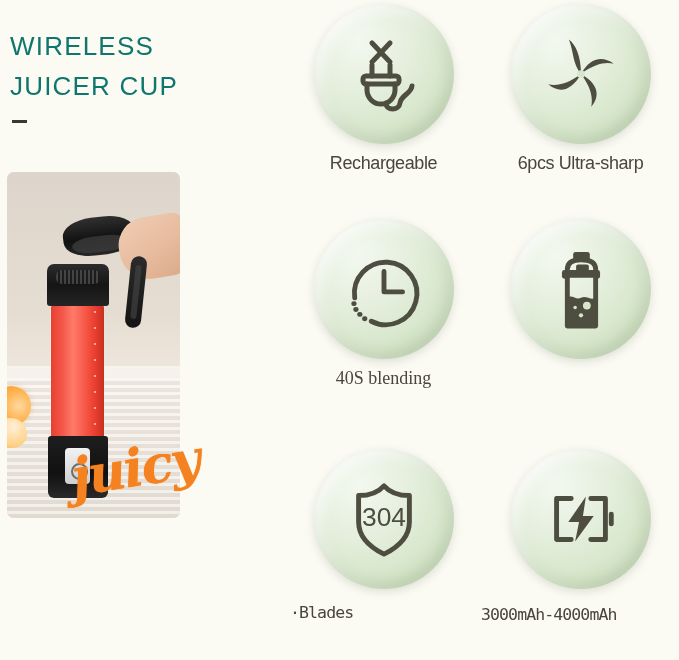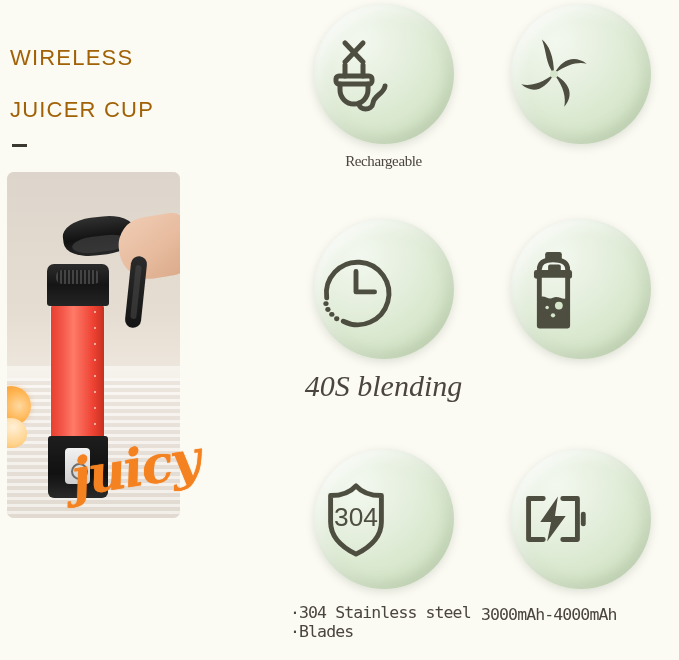--- a/index.html
+++ b/index.html
@@ -9,22 +9,22 @@
     font-family:"Liberation Serif", serif;
     overflow:hidden;
     position:relative;
   }
   .page{position:relative;width:679px;height:660px;}
 
   
   .title-block{position:absolute;left:10px;top:26px;width:260px;}
   .title-line{
     font-family:"Liberation Sans", sans-serif;
-    font-size:22px;letter-spacing:1.2px;color:#a16207;
-    line-height:40px;font-weight:400;margin-top:12px;
+    font-size:26px;letter-spacing:1.2px;color:#0f766e;
+    line-height:40px;font-weight:400;
   }
   .title-dash{
     display:block;width:15px;height:3px;background:#3b3830;
     margin-top:14px;margin-left:2px;
   }
 
   
   .photo{
     position:absolute;left:7px;top:172px;width:173px;height:346px;
     border-radius:7px;overflow:hidden;
@@ -143,45 +143,44 @@
   .c-c2{left:201px;}
 
   .circle{
     width:140px;height:140px;border-radius:50%;margin:0 auto;
     background:
       radial-gradient(circle at 32% 26%, #f3f8ef 0%, #e7f0e0 32%, #d6e6ca 68%, #c6d9b8 100%);
     box-shadow:
       0 3px 9px rgba(120,135,110,.22),
       inset -5px -6px 14px rgba(150,170,135,.35),
       inset 5px 6px 14px rgba(255,255,255,.8);
-    display:flex;align-items:center;
+    display:flex;align-items:center;justify-content:center;
     position:relative;
   }
   .circle svg{display:block;}
   .icon-stroke{fill:none;stroke:#4d4d40;stroke-width:5;stroke-linecap:round;stroke-linejoin:round;}
   .icon-fill{fill:#4d4d40;}
   .shield-num{
     font-family:"Liberation Sans", sans-serif;
     font-size:27px;fill:#4d4d40;font-weight:400;
   }
 
   .label{
     margin-top:9px;
     font-family:"DejaVu Serif", serif;
     color:#4a453e;
     line-height:1.17;
   }
   .label-mono{
-    font-family:Liberation Serif, serif;
-    font-size:15px;letter-spacing:-.4px;
+    font-family:Liberation Sans, sans-serif;
+    font-size:18px;letter-spacing:-.4px;
   }
   .label-serif{
     font-family:"Liberation Serif", serif;
-    font-size:30px;
-    font-style:italic;
+    font-size:18px;
   }
   .label-r3{
     font-family:"DejaVu Sans Mono", monospace;
     font-size:16.5px;letter-spacing:-.9px;
     text-align:left;padding-left:6px;margin-top:14px;
   }
   .label-r3 .ln{display:block;white-space:nowrap;}
   .label-r3-right{text-align:left;padding-left:0px;margin-top:16px;}
 </style>
 </head>
@@ -242,21 +241,21 @@
             <path d="M50 50 C34 62 22 64 12 62 C26 74 40 68 50 50 Z"></path>
             <path d="M50 50 C44 34 34 24 24 20 C30 36 36 46 50 50 Z" opacity="0"></path>
           </g>
           <g class="icon-fill">
             <path d="M50 50 C34 44 22 44 14 48 C28 56 40 58 50 50 Z" opacity="0"></path>
           </g>
           <circle cx="50" cy="50" r="4.5" fill="#d6e6ca"></circle>
         </svg>
       </div>
       <div class="label label-mono">
-        <br>
+        <span>6pcs Ultra-sharp</span><br>
       </div>
     </div>
 
     <div class="cell c-r2 c-c1">
       <div class="circle">
         <svg width="84" height="84" viewBox="0 0 86 86">
           <path class="icon-stroke" d="M13 52 A32 32 0 1 1 30 76" stroke-width="5"></path>
           <path class="icon-stroke" d="M12 58 L12.5 58" stroke-width="6"></path>
           <path class="icon-stroke" d="M14 64 L14.5 64" stroke-width="6"></path>
           <path class="icon-stroke" d="M18 69 L18.5 69" stroke-width="6"></path>
@@ -285,21 +284,20 @@
     </div>
 
     <div class="cell c-r3 c-c1">
       <div class="circle">
         <svg width="84" height="84" viewBox="0 0 86 86">
           <path class="icon-stroke" d="M43 9 C36 17 26 19 17 19 L17 46 C17 63 31 73 43 79 C55 73 69 63 69 46 L69 19 C60 19 50 17 43 9 Z" stroke-width="5"></path>
           <text class="shield-num" x="43" y="50" text-anchor="middle">304</text>
         </svg>
       </div>
       <div class="label label-r3">
-        <span class="ln">·304 Stainless steel</span>
         <span class="ln">·Blades</span>
       </div>
     </div>
 
     <div class="cell c-r3 c-c2">
       <div class="circle">
         <svg width="84" height="84" viewBox="0 0 86 86">
           <path class="icon-stroke" d="M33 22 L18 22 L18 64 L33 64" stroke-width="6"></path>
           <path class="icon-stroke" d="M53 22 L68 22 L68 64 L53 64" stroke-width="6"></path>
           <path class="icon-stroke" d="M74 38 L74 48" stroke-width="6"></path>

